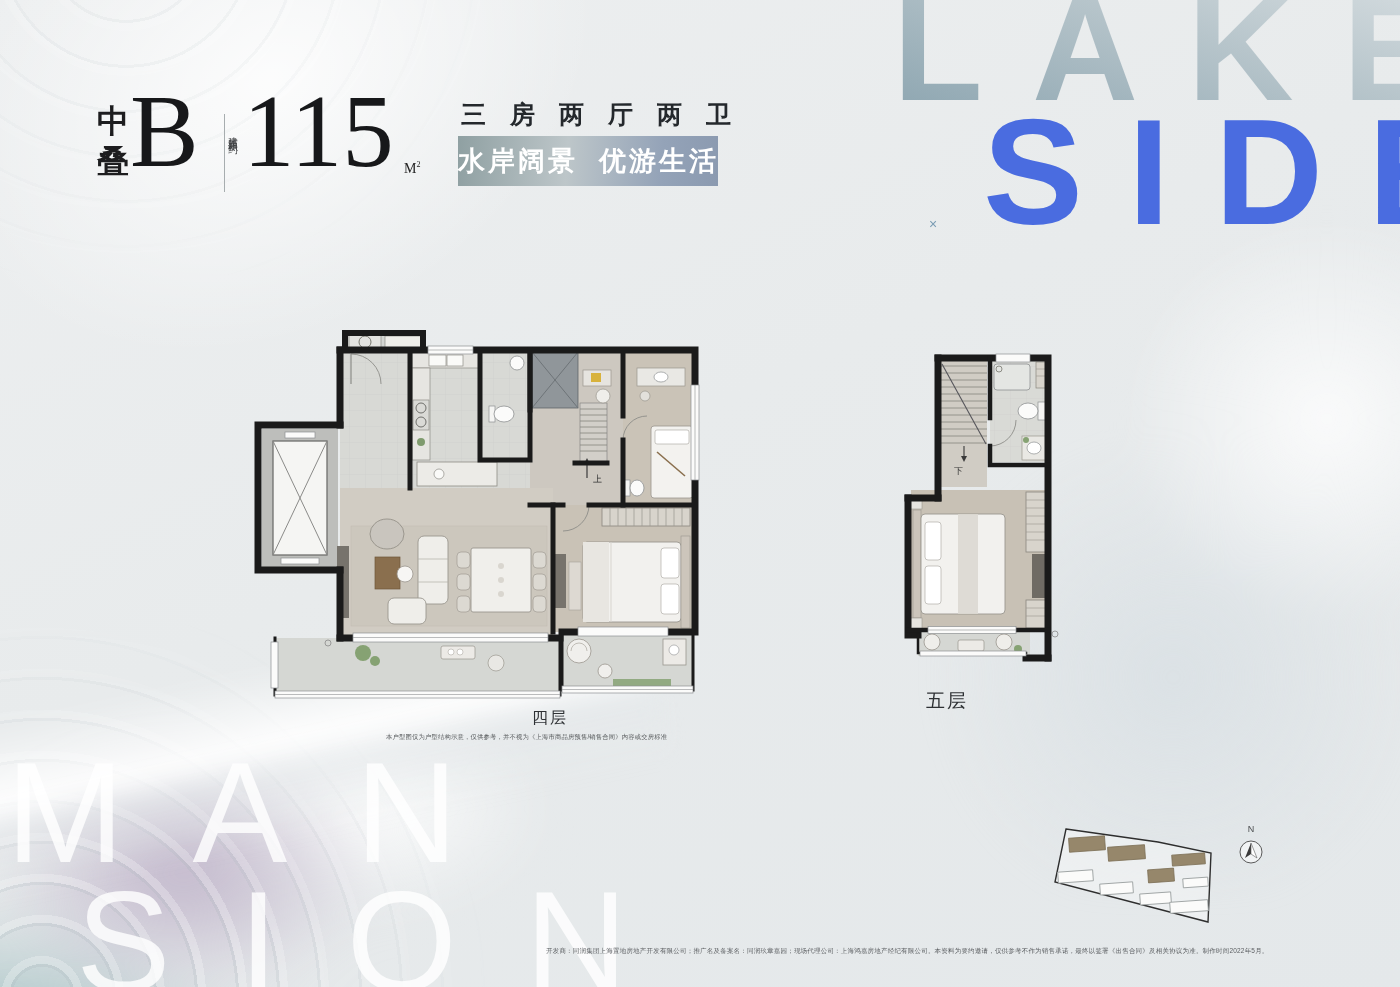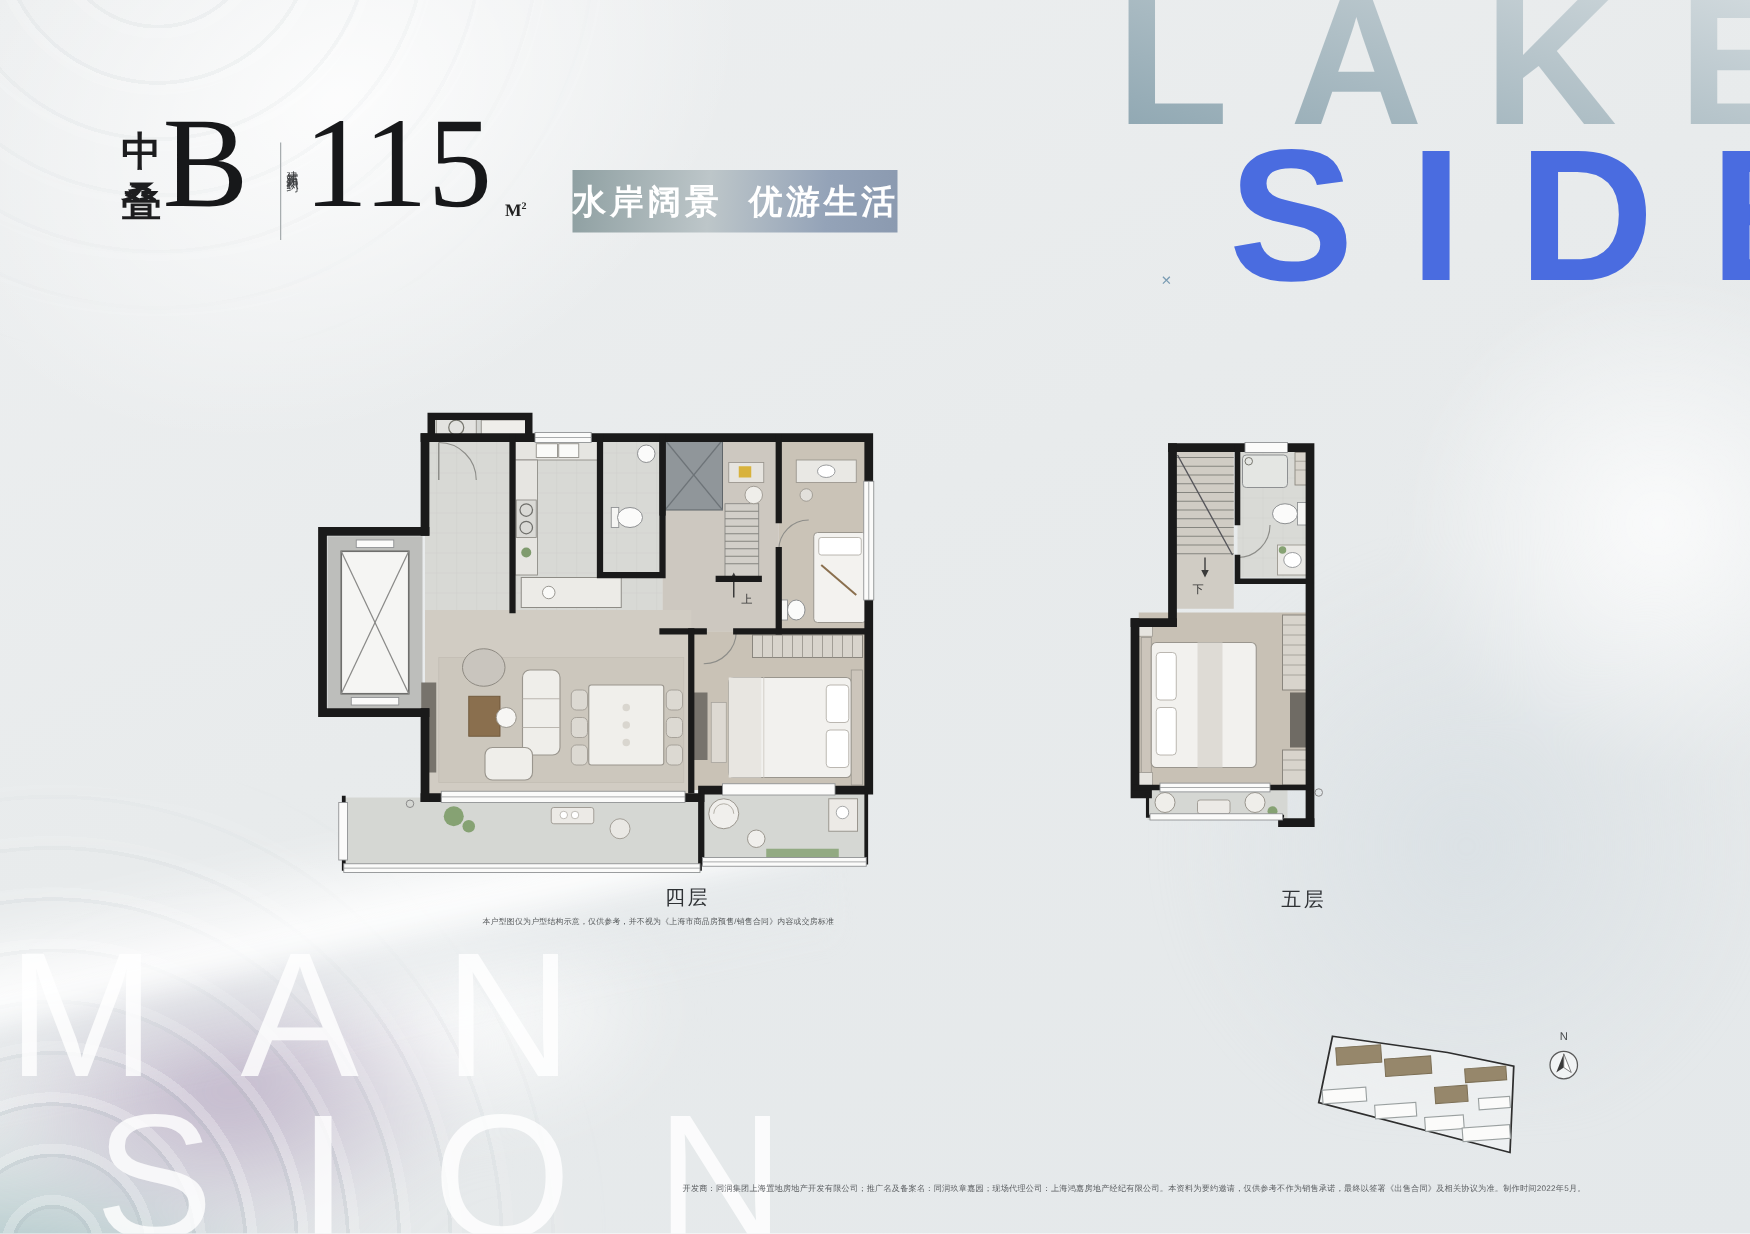--- a/index.html
+++ b/index.html
@@ -36,21 +36,21 @@
   .type-cn{position:absolute;left:97px;top:102px;width:42px;font-family:"Liberation Serif","DejaVu Serif",serif;
     font-weight:bold;font-size:32px;line-height:1.24;color:#1d1d1f;}
   .unit-letter{position:absolute;left:130px;top:80px;font-family:"Liberation Serif","DejaVu Serif",serif;
     font-size:103px;line-height:1;color:#17181a;}
   .hd-divider{position:absolute;left:224px;top:114px;width:1px;height:78px;background:#a7adaf;}
   .area-prefix{position:absolute;left:226px;top:129px;font-size:9.5px;letter-spacing:2px;color:#3c3e40;
     writing-mode:vertical-rl;}
   .area-value{position:absolute;left:243px;top:80px;font-family:Liberation Serif, serif;
     font-size:103px;line-height:1;color:#17181a;}
   .area-unit{position:absolute;left:404px;top:160px;font-family:"Liberation Serif","DejaVu Serif",serif;
-    font-size:14px;font-weight:bold;color:#222;}
+    font-size:14px;font-weight:normal;color:#222;}
   .area-unit sup{font-size:8px;}
   .layout-spec{position:absolute;left:461px;top:98px;font-size:25px;font-weight:bold;color:#24282c;
     letter-spacing:24px;white-space:nowrap;}
   .badge{position:absolute;left:458px;top:136px;width:260px;height:50px;line-height:50px;text-align:center;
     background:linear-gradient(94deg,#8fa0a2 0%,#bdc6c9 42%,#94a3b8 78%,#8b9ab0 100%);
     color:#fff;font-size:27px;font-weight:bold;letter-spacing:3px;white-space:pre;}
   
   .lake{position:absolute;left:893px;top:-24px;font-size:147px;font-weight:bold;letter-spacing:.335em;
     line-height:1;white-space:nowrap;
     background:linear-gradient(198deg,#d8dfe2 5%,#b7c5cb 45%,#8fa7b2 95%);
@@ -60,21 +60,21 @@
   .cross{position:absolute;left:929px;top:216px;font-size:14px;color:#7a9cb3;}
   .man{position:absolute;left:6px;top:742px;font-size:142px;letter-spacing:.48em;line-height:1;
     color:rgba(255,255,255,.82);white-space:nowrap;}
   .sion{position:absolute;left:76px;top:871px;font-size:142px;letter-spacing:.48em;line-height:1;
     color:rgba(255,255,255,.82);white-space:nowrap;}
   
   .plan-a-svg{position:absolute;left:253px;top:330px;width:462px;height:372px;}
   .plan-b-svg{position:absolute;left:898px;top:350px;width:165px;height:312px;}
   .plan-label-a{position:absolute;left:433px;top:708px;width:135px;text-align:right;font-size:16px;
     letter-spacing:2px;color:#2e3134;}
-  .plan-label-b{position:absolute;left:926px;top:710px;width:135px;text-align:right;font-size:16px;
+  .plan-label-b{position:absolute;left:926px;top:688px;width:135px;text-align:left;font-size:19px;
     letter-spacing:2px;color:#2e3134;}
   .plan-note{position:absolute;left:386px;top:733px;font-size:6.3px;color:#55585a;letter-spacing:.2px;white-space:nowrap;}
   .siteplan-svg{position:absolute;left:1042px;top:818px;width:180px;height:112px;}
   .north-svg{position:absolute;left:1236px;top:824px;width:30px;height:46px;}
   .north-n{position:absolute;left:1236px;top:824px;width:30px;text-align:center;font-size:9px;color:#4a4c4e;}
   .footer-note{position:absolute;left:546px;top:947px;font-size:6.5px;color:#5c5f62;letter-spacing:.2px;white-space:nowrap;}
   svg text{font-family:"Liberation Sans","DejaVu Sans",sans-serif;}
 </style>
 </head>
 <body>
@@ -93,20 +93,21 @@
   <div class="cross">×</div>
   <div class="man">MAN</div>
   <div class="sion">SION</div>
 
   <div class="type-cn">中叠</div>
   <div class="unit-letter">B</div>
   <div class="hd-divider"></div>
   <div class="area-prefix">建筑面积约</div>
   <div class="area-value">115</div>
   <div class="area-unit"><span>M</span><sup>2</sup></div>
+  <div class="layout-spec">三房两厅两卫</div>
   <div class="badge">水岸阔景  优游生活</div>
 
   <svg class="plan-a-svg" viewBox="0 0 462 372">
     <defs>
       <pattern id="tgrid" width="16" height="16" patternUnits="userSpaceOnUse">
         <path d="M16,0 H0 V16" fill="none" stroke="#c4c5c1" stroke-width="0.7"></path>
       </pattern>
     </defs>
 
     <g>

